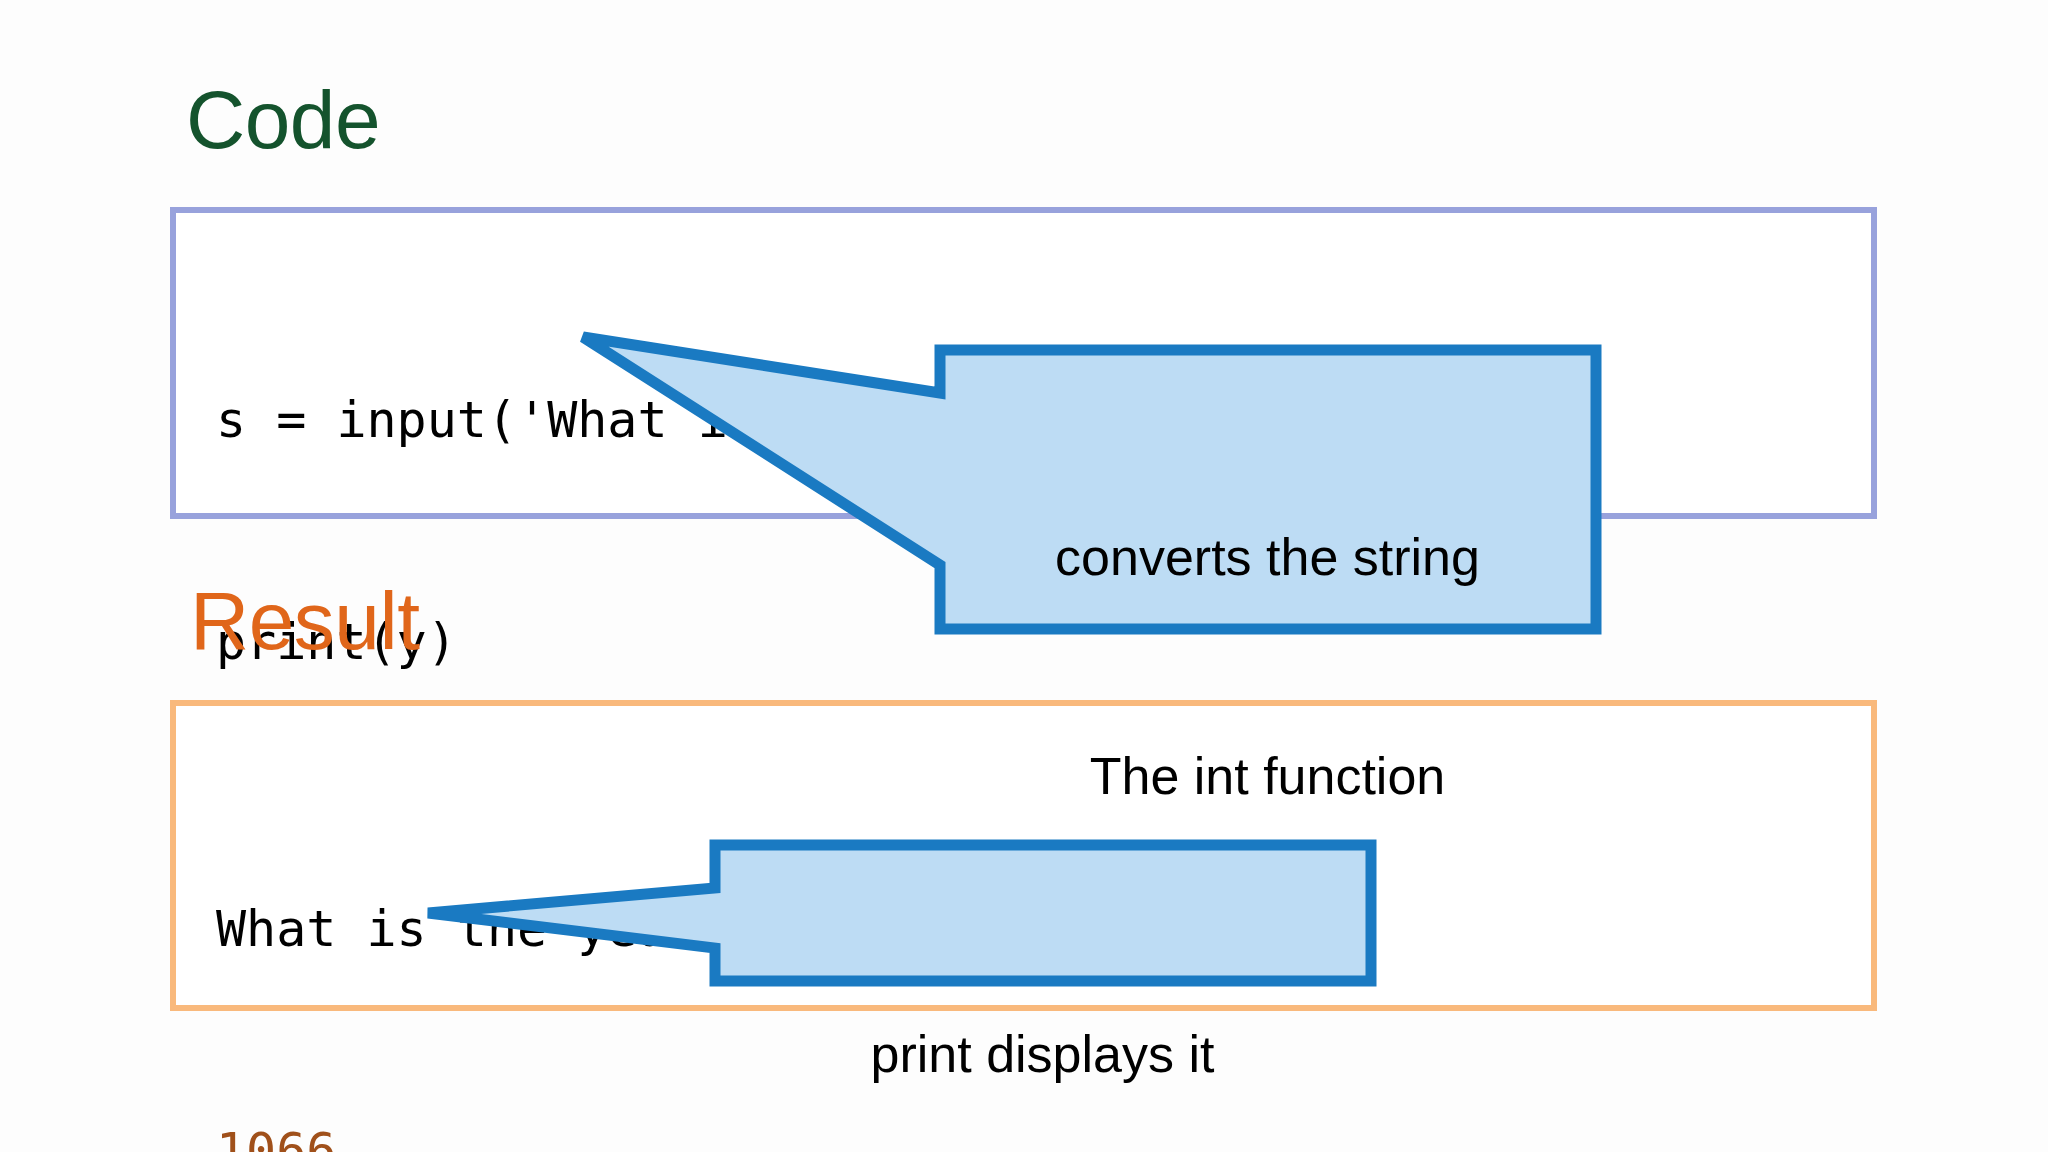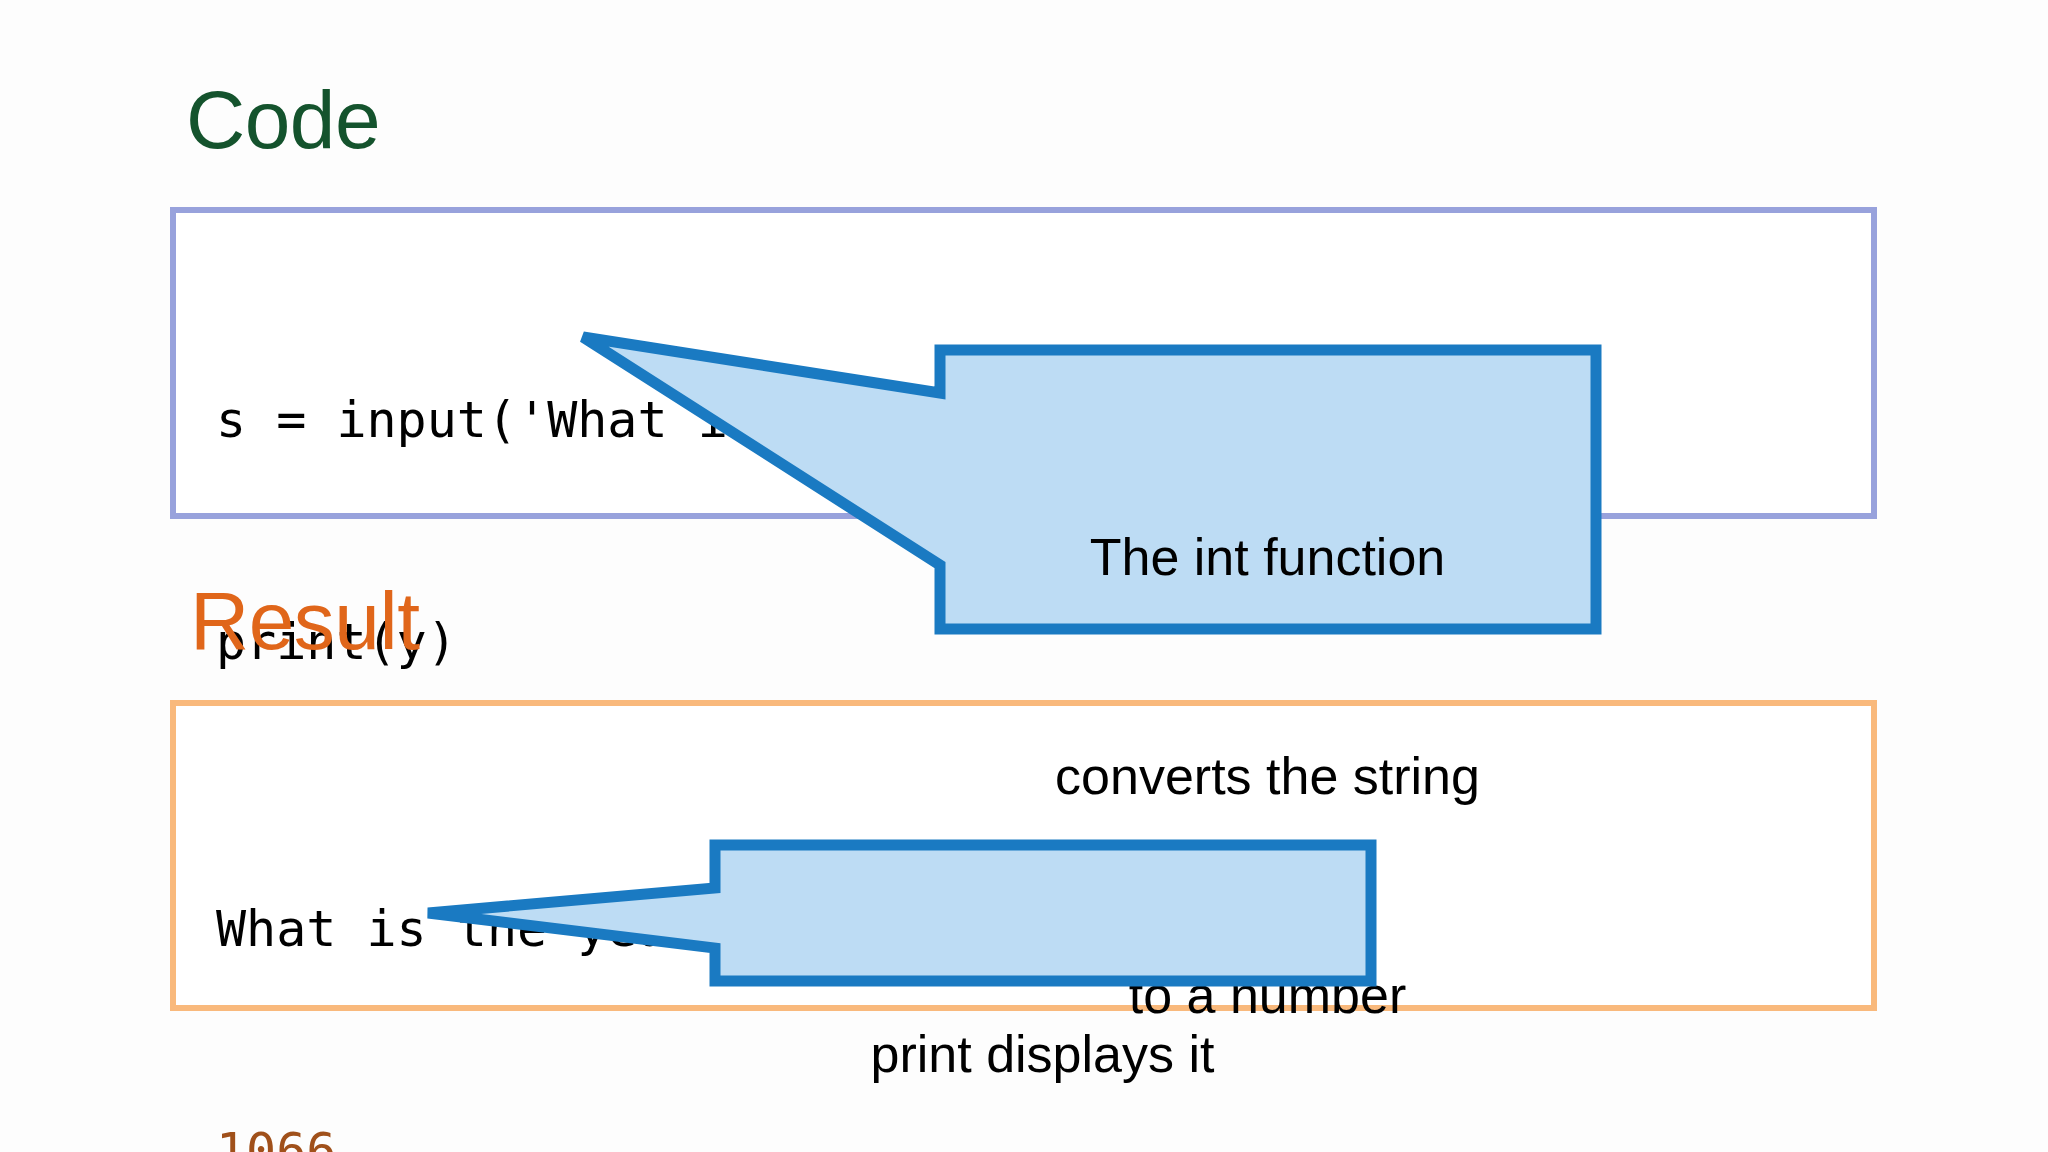--- a/index.html
+++ b/index.html
@@ -146,23 +146,22 @@
       <path d="M 940,350
                L 1596,350
                L 1596,629
                L 940,629
                L 940,565
                L 583,337
                L 940,393
                Z" fill="#bddcf4" stroke="#1a7ac2" stroke-width="11" stroke-linejoin="miter"></path>
     </svg>
     <div class="callout-text" id="callout-1-text">
+      <span class="callout-line">converts the string</span>
       <span class="callout-line">The int function</span>
-      <span class="callout-line">converts the string</span>
-      <span class="callout-line">to a number</span>
     </div>
   </div>
 
   <div class="callout-wrap" style="left:0;top:0;width:2048px;height:862px;">
     <svg class="callout-svg" width="2048" height="1152" viewBox="0 0 2048 1152">
       <path d="M 715,845
                L 1371,845
                L 1371,981
                L 715,981
                L 715,948

